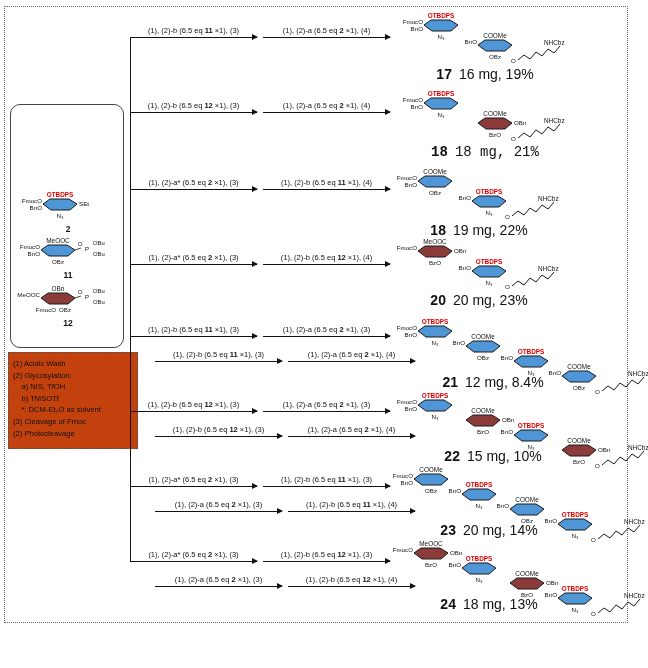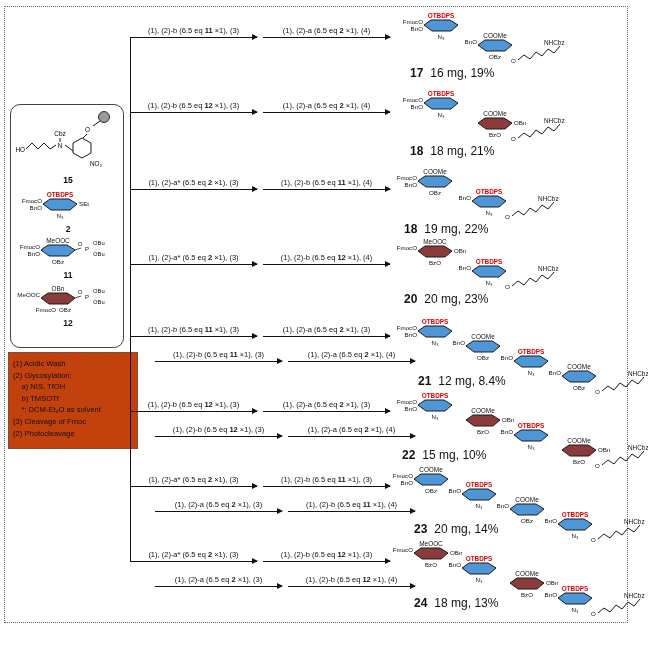--- a/index.html
+++ b/index.html
@@ -21,53 +21,36 @@
   .trunk{position:absolute;left:130px;top:38px;width:0;height:524px;border-left:1.3px solid #111;}
   .step{position:absolute;width:127px;}
   .ctext{display:block;font-size:7.5px;line-height:11px;text-align:center;white-space:nowrap;}
   .ctext b{font-weight:bold;}
   .aline{height:0;border-bottom:1.3px solid #111;position:relative;margin-top:1px;}
   .aline::after{content:"";position:absolute;right:-1px;top:-3px;width:0;height:0;
                 border-left:6px solid #111;border-top:3px solid transparent;border-bottom:3px solid transparent;}
   
   .product{position:absolute;width:262px;height:100px;}
   .unit-wrap{position:absolute;}
-  .plabel{position:absolute;width:150px;text-align:left;font-size:12px;white-space:nowrap;}
+  .plabel{position:absolute;width:150px;text-align:center;font-size:14px;white-space:nowrap;}
   .plabel b{margin-right:7px;}
   
   .caption{position:absolute;left:0;top:634px;width:648px;text-align:center;
            font-family:"Liberation Serif",serif;font-size:14px;color:#111;}
   .caption .mark{color:#999;font-size:11px;}
   svg text{font-family:"Liberation Sans",sans-serif;}
 </style>
 </head>
 <body>
 
 <div class="canvas">
   <div class="outer-border"></div>
 
   <div class="bb-box">
 
-    <div class="bb-item" style="left:5px;top:2px;">
-      <svg width="104" height="80">
-        <circle cx="88" cy="10" r="5.5" fill="#9a9a9a" stroke="#333" stroke-width="1"></circle>
-        <line x1="84" y1="14" x2="77" y2="19" stroke="#1a1a1a" stroke-width="1"></line>
-        <text x="69" y="25" font-size="6.4">O</text>
-        <line x1="71" y1="27" x2="67" y2="31" stroke="#1a1a1a" stroke-width="1"></line>
-        <polygon points="66,31 75,36 75,46 66,51 57,46 57,36" fill="none" stroke="#1a1a1a" stroke-width="1"></polygon>
-        <text x="74" y="59" font-size="6.4">NO₂</text>
-        <line x1="57" y1="44" x2="49" y2="38" stroke="#1a1a1a" stroke-width="1"></line>
-        <text x="44" y="41" font-size="6.4" text-anchor="middle">N</text>
-        <line x1="44" y1="31" x2="44" y2="35" stroke="#1a1a1a" stroke-width="1"></line>
-        <text x="44" y="29" font-size="6.4" text-anchor="middle">Cbz</text>
-        <polyline points="40,38 34,42 28,36 22,42 16,36 10,42" fill="none" stroke="#1a1a1a" stroke-width="1"></polyline>
-        <text x="9" y="45" text-anchor="end" font-size="6.4">HO</text>
-        <text x="52" y="76" text-anchor="middle" font-size="8.5" font-weight="bold">15</text>
-      </svg>
-    </div>
     <div class="bb-item" style="left:6px;top:86px;width:102px;" id="bb2">
         <div><svg width="82" height="32">
             <polygon points="26,13 33,8 52,8 60,13 53,19 34,19" fill="#4e96d6" stroke="#1a1a1a" stroke-width="1"></polygon>
             <text x="43" y="6" text-anchor="middle" font-size="6.4" font-weight="bold" fill="#e00000">OTBDPS</text>
             <text x="25" y="12" text-anchor="end" font-size="6.2" fill="#111">FmocO</text>
             <text x="25" y="18.6" text-anchor="end" font-size="6.2" fill="#111">BnO</text>
             <text x="62" y="15" font-size="6.2" fill="#111">SEt</text>
             <text x="43" y="27" text-anchor="middle" font-size="6.2" fill="#111">N₃</text>
           </svg></div>
         <div class="bb-id">2</div>
@@ -247,21 +230,21 @@
             <polygon points="26,13 33,8 52,8 60,13 53,19 34,19" fill="#8c3b3b" stroke="#1a1a1a" stroke-width="1"></polygon>
             <text x="43" y="6" text-anchor="middle" font-size="6.4" font-weight="normal" fill="#111">COOMe</text>
             <text x="62" y="15" font-size="6.2" fill="#111">OBn</text>
             <text x="43" y="27" text-anchor="middle" font-size="6.2" fill="#111">BzO</text>
           </svg></div>
         <div class="unit-wrap" style="left: 112px; top: 26px;"><svg width="64" height="30">
             <text x="1" y="25" font-size="6.2" fill="#111">O</text>
             <polyline points="8,22 14,17 20,21 26,14 32,18 38,11 44,15 50,8" fill="none" stroke="#1a1a1a" stroke-width="1"></polyline>
             <text x="34" y="7" font-size="6.4" fill="#111">NHCbz</text>
           </svg></div>
-        <div class="plabel" style="left: 12px; top: 54px;"><b>18</b>18 mg, 21%</div>
+        <div class="plabel" style="left: 12px; top: 54px; font-family: Liberation Mono, monospace;"><b>18</b>18 mg, 21%</div>
       </div>
       <div class="product" style="left: 392px; top: 168px;">
         <div class="unit-wrap" style="left: 0px; top: 0px;"><svg width="64" height="32">
             <polygon points="26,13 33,8 52,8 60,13 53,19 34,19" fill="#4e96d6" stroke="#1a1a1a" stroke-width="1"></polygon>
             <text x="43" y="6" text-anchor="middle" font-size="6.4" font-weight="normal" fill="#111">COOMe</text>
             <text x="25" y="12" text-anchor="end" font-size="6.2" fill="#111">FmocO</text>
             <text x="25" y="18.6" text-anchor="end" font-size="6.2" fill="#111">BnO</text>
             <text x="43" y="27" text-anchor="middle" font-size="6.2" fill="#111">OBz</text>
           </svg></div>
         <div class="unit-wrap" style="left: 54px; top: 20px;"><svg width="64" height="32">
@@ -355,21 +338,21 @@
             <polygon points="26,13 33,8 52,8 60,13 53,19 34,19" fill="#8c3b3b" stroke="#1a1a1a" stroke-width="1"></polygon>
             <text x="43" y="6" text-anchor="middle" font-size="6.4" font-weight="normal" fill="#111">COOMe</text>
             <text x="62" y="15" font-size="6.2" fill="#111">OBn</text>
             <text x="43" y="27" text-anchor="middle" font-size="6.2" fill="#111">BzO</text>
           </svg></div>
         <div class="unit-wrap" style="left: 202px; top: 51px;"><svg width="64" height="30">
             <text x="1" y="25" font-size="6.2" fill="#111">O</text>
             <polyline points="8,22 14,17 20,21 26,14 32,18 38,11 44,15 50,8" fill="none" stroke="#1a1a1a" stroke-width="1"></polyline>
             <text x="34" y="7" font-size="6.4" fill="#111">NHCbz</text>
           </svg></div>
-        <div class="plabel" style="left: 10px; top: 56px;"><b>22</b>15 mg, 10%</div>
+        <div class="plabel" style="left: 26px; top: 56px;"><b>22</b>15 mg, 10%</div>
       </div>
       <div class="product" style="left: 388px; top: 466px;">
         <div class="unit-wrap" style="left: 0px; top: 0px;"><svg width="64" height="32">
             <polygon points="26,13 33,8 52,8 60,13 53,19 34,19" fill="#4e96d6" stroke="#1a1a1a" stroke-width="1"></polygon>
             <text x="43" y="6" text-anchor="middle" font-size="6.4" font-weight="normal" fill="#111">COOMe</text>
             <text x="25" y="12" text-anchor="end" font-size="6.2" fill="#111">FmocO</text>
             <text x="25" y="18.6" text-anchor="end" font-size="6.2" fill="#111">BnO</text>
             <text x="43" y="27" text-anchor="middle" font-size="6.2" fill="#111">OBz</text>
           </svg></div>
         <div class="unit-wrap" style="left: 48px; top: 15px;"><svg width="64" height="32">

